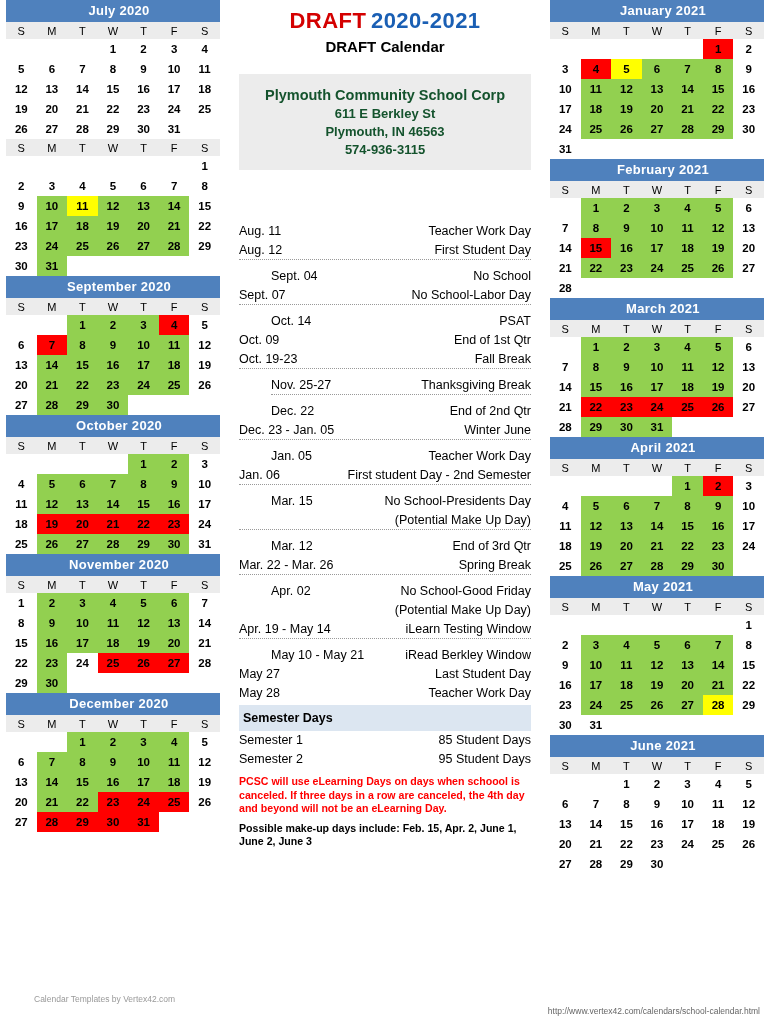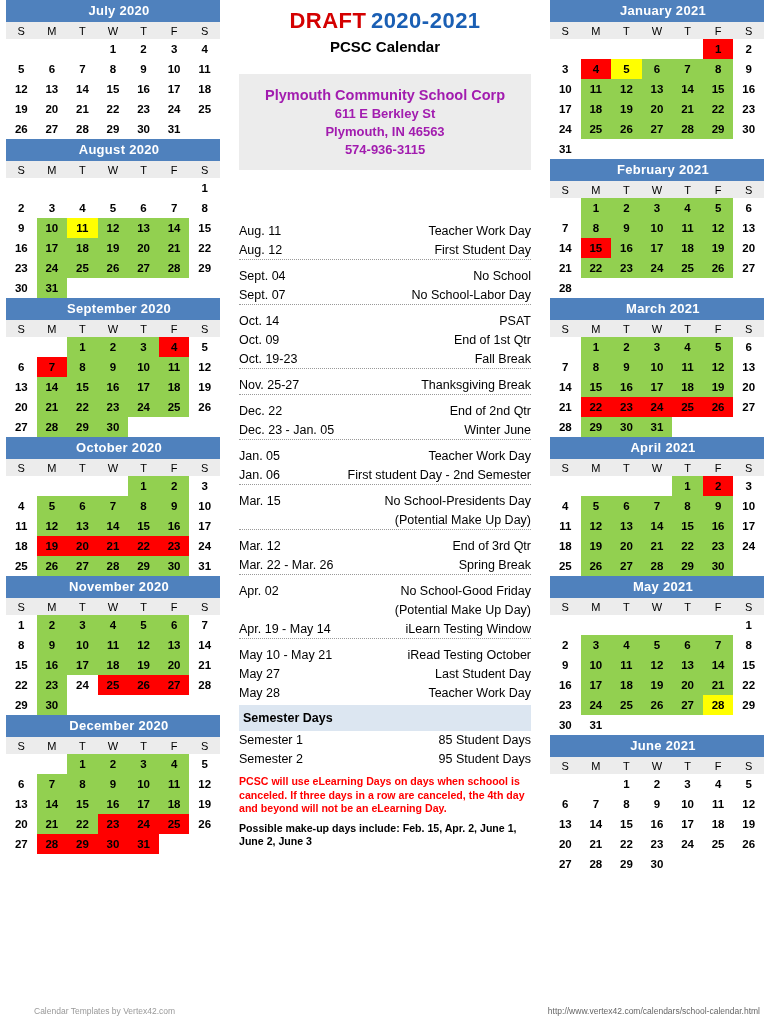--- a/index.html
+++ b/index.html
@@ -34,21 +34,21 @@
     text-align: center; font-size: 15px; font-weight: bold; color: #000;
   }
 
   
   .addr-box {
     position: absolute; left: 239px; top: 74px; width: 292px; height: 96px;
     background: #ececec;
     display: flex; flex-direction: column; align-items: center;
     justify-content: center; gap: 3px;
   }
-  .addr-line { font-size: 13px; font-weight: bold; color: #a21caf; }
+  .addr-line { font-size: 13px; font-weight: bold; color: #14532d; }
   .addr-line.big { font-size: 14.5px; }
 
   
   .col { position: absolute; width: 214px; }
   .col-left { left: 6px; }
   .col-right { left: 550px; }
 
   .cal { width: 214px; margin-bottom: 0; }
   .cal-title {
     background: #4f81bd; color: #ffffff;
@@ -82,57 +82,57 @@
   }
   .ev {
     display: flex; justify-content: space-between; align-items: baseline;
     font-size: 12.5px; color: #000;
     padding: 2px 0 2px 0;
     min-height: 19px;
   }
   .ev .d { text-align: left; white-space: nowrap; }
   .ev .t { text-align: right; }
   .ev.sep { border-bottom: 1px dotted #999; }
-  .ev.gap { margin-top: 7px; }
+  .ev.gap { margin-top: 7px; margin-left: 32px; }
   .ev.cont .d { visibility: hidden; }
 
   .sec-head {
     background: #dce6f1; color: #000;
     font-size: 12.5px; font-weight: bold;
     padding: 6px 4px; margin-top: 2px;
   }
   .note {
     color: #ff0000; font-size: 10.6px; font-weight: bold;
     line-height: 13.5px; margin-top: 6px;
   }
   .note2 {
     color: #000; font-size: 10.6px; font-weight: bold;
     line-height: 13.5px; margin-top: 6px;
   }
 
   
   .foot-left {
-    position: absolute; left: 34px; bottom: 8px;
+    position: absolute; left: 34px; bottom: 20px;
     font-size: 8.5px; color: #999;
   }
   .foot-right {
     position: absolute; right: 10px; bottom: 8px;
     font-size: 8.5px; color: #666;
   }
 </style>
 </head>
 <body>
 
 <div id="page">
 
   <div class="title-row">
     <span class="title-draft">DRAFT</span>
     <span class="title-years">2020-2021</span>
   </div>
-  <div class="subtitle">PCSC Calendar</div>
+  <div class="subtitle">DRAFT Calendar</div>
 
   <div class="addr-box">
     <div class="addr-line big">Plymouth Community School Corp</div>
     <div class="addr-line">611 E Berkley St</div>
     <div class="addr-line">Plymouth, IN  46563</div>
     <div class="addr-line">574-936-3115</div>
   </div>
 
   <div class="col col-left" id="col-left">
       <div class="cal">
@@ -192,21 +192,20 @@
               <td class="">28</td>
               <td class="">29</td>
               <td class="">30</td>
               <td class="">31</td>
               <td>&nbsp;</td>
             </tr>
           </tbody>
         </table>
       </div>
       <div class="cal">
-        <div class="cal-title">August 2020</div>
         <table class="cal-grid">
           <thead>
             <tr>
               <th>S</th>
               <th>M</th>
               <th>T</th>
               <th>W</th>
               <th>T</th>
               <th>F</th>
               <th>S</th>
@@ -994,21 +993,21 @@
       <div class="ev cont">
         <span class="d">&nbsp;</span>
         <span class="t">(Potential Make Up Day)</span>
       </div>
       <div class="ev sep">
         <span class="d">Apr. 19 - May 14</span>
         <span class="t">iLearn Testing Window</span>
       </div>
       <div class="ev gap">
         <span class="d">May 10 - May 21</span>
-        <span class="t">iRead Testing October</span>
+        <span class="t">iRead Berkley Window</span>
       </div>
       <div class="ev">
         <span class="d">May 27</span>
         <span class="t">Last Student Day</span>
       </div>
       <div class="ev">
         <span class="d">May 28</span>
         <span class="t">Teacher Work Day</span>
       </div>
       <div class="sec-head">Semester Days</div>

